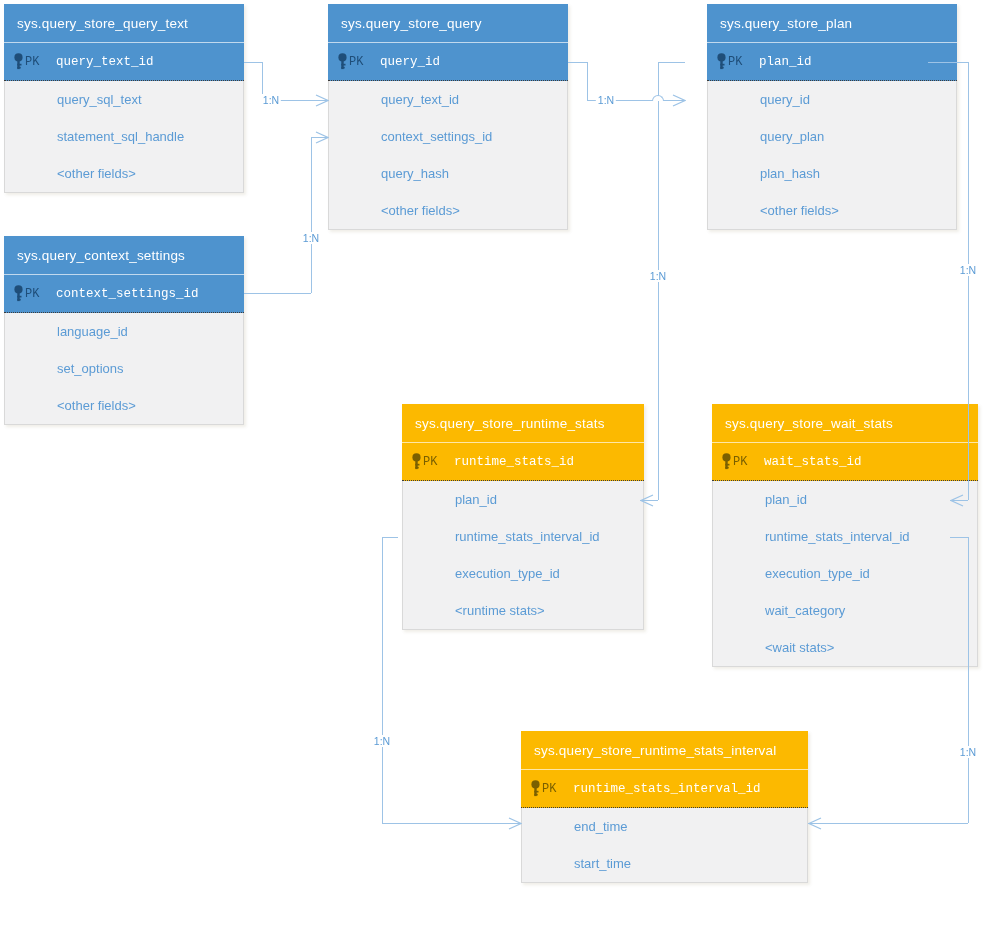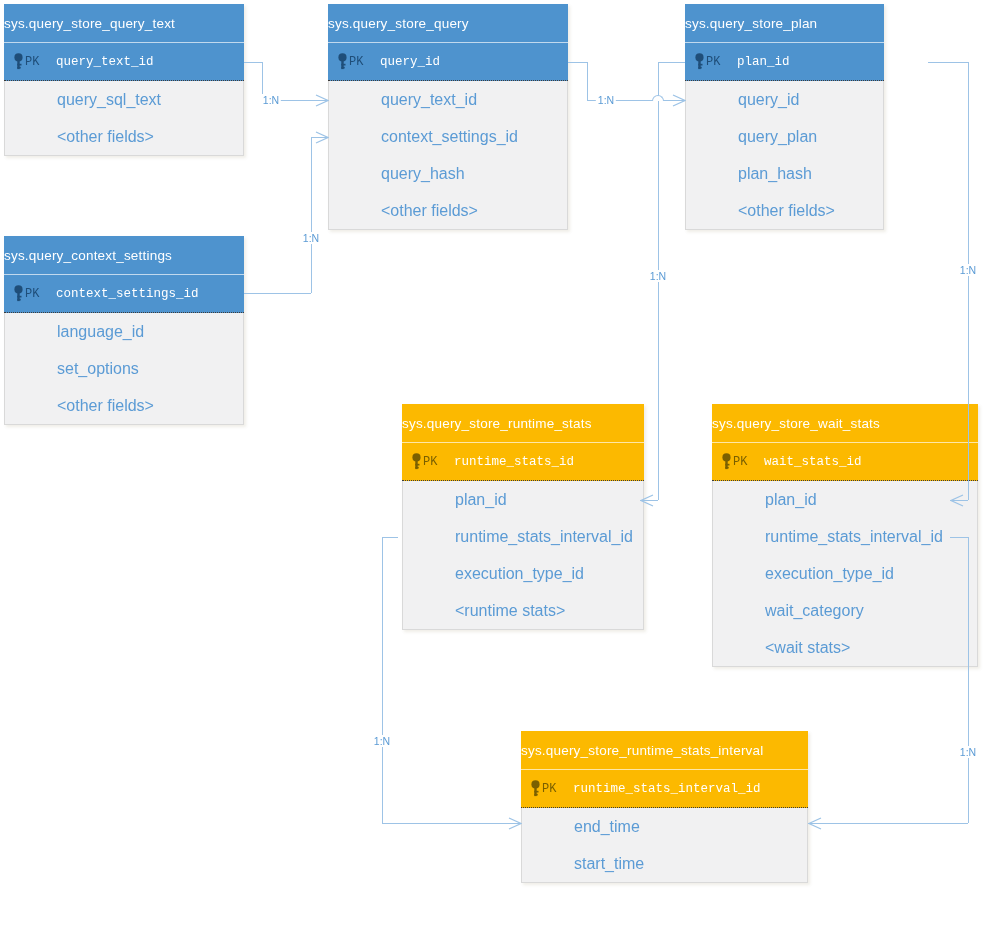--- a/index.html
+++ b/index.html
@@ -3,21 +3,21 @@
 <meta charset="utf-8">
 <style>
   html,body{margin:0;padding:0;background:#fff;}
   #canvas{
     position:relative;width:983px;height:933px;background:var(--canvas-bg,#fff);
     font-family:"Liberation Sans",sans-serif;overflow:hidden;
   }
   
   .tbl{position:absolute;box-shadow:2px 2px 3px rgba(120,110,60,.12);}
   .tbl-header{
-    height:39px;line-height:39px;color:#fff;font-size:13.5px;
+    height:39px;line-height:39px;padding-left:13px;color:#fff;font-size:13.5px;
     letter-spacing:.2px;white-space:nowrap;overflow:hidden;
     border-bottom:1px solid rgba(255,255,255,.65);box-sizing:border-box;
   }
   .tbl-pk{
     height:38px;display:flex;align-items:center;box-sizing:border-box;
     border-bottom:1px dotted #3c3c3c;position:relative;font-family:Liberation Mono, monospace;
   }
   .blue .tbl-header,.blue .tbl-pk{background:var(--blue-header,#4e93ce);}
   .gold .tbl-header,.gold .tbl-pk{background:var(--gold-header,#fcb900);}
   .key-icon{margin-left:9px;display:inline-flex;flex:0 0 auto;}
@@ -25,21 +25,21 @@
   .gold .key-icon svg{fill:var(--pk-icon-gold,#7a6000);}
   .pk-label{font-size:12px;margin-left:1px;}
   .blue .pk-label{color:var(--pk-icon-blue,#1f4e79);}
   .gold .pk-label{color:var(--pk-icon-gold,#7a6000);}
   .pk-field{color:#fff;font-size:12.5px;position:absolute;left:52px;white-space:nowrap;}
   .tbl-body{
     background:var(--body-bg,#f1f1f2);
     border:1px solid #d9d9d9;border-top:none;box-sizing:border-box;
   }
   .tbl-row{
-    height:37px;line-height:37px;padding-left:52px;font-size:16px;
+    height:37px;line-height:37px;padding-left:52px;font-size:13px;
     color:var(--field-text,#5b9bd5);white-space:nowrap;
   }
   
   .cl{position:absolute;background:var(--connector-line,#9dc3e6);z-index:1;}
   .hop{
     position:absolute;width:12px;height:6px;background:#fff;z-index:3;box-sizing:border-box;
     border:1px solid var(--connector-line,#9dc3e6);border-bottom:none;
     border-radius:6px 6px 0 0;
   }
   .arrow{position:absolute;z-index:2;line-height:0;}
@@ -121,20 +121,21 @@
             <rect x="4.3" y="7.5" width="2.4" height="8.6"></rect>
             <rect x="4.3" y="10.8" width="4.2" height="1.7"></rect>
             <rect x="4.3" y="13.8" width="3.4" height="1.7"></rect>
           </svg>
         </span>
       <span class="pk-label">PK</span>
       <span class="pk-field">query_text_id</span>
     </div>
     <div class="tbl-body">
       <div class="tbl-row">query_sql_text</div>
+      <div class="tbl-row">statement_sql_handle</div>
       <div class="tbl-row">&lt;other fields&gt;</div>
     </div>
   </div>
 
   <div class="tbl blue" style="left:328px;top:4px;width:240px">
     <div class="tbl-header">sys.query_store_query</div>
     <div class="tbl-pk">
       <span class="key-icon">
           <svg width="11" height="17" viewBox="0 0 11 17">
             <circle cx="5.5" cy="4.4" r="4.1"></circle>
@@ -147,21 +148,21 @@
       <span class="pk-field">query_id</span>
     </div>
     <div class="tbl-body">
       <div class="tbl-row">query_text_id</div>
       <div class="tbl-row">context_settings_id</div>
       <div class="tbl-row">query_hash</div>
       <div class="tbl-row">&lt;other fields&gt;</div>
     </div>
   </div>
 
-  <div class="tbl blue" style="left:685px;top:4px;width:199px">
+  <div class="tbl blue" style="left:707px;top:4px;width:250px">
     <div class="tbl-header">sys.query_store_plan</div>
     <div class="tbl-pk">
       <span class="key-icon">
           <svg width="11" height="17" viewBox="0 0 11 17">
             <circle cx="5.5" cy="4.4" r="4.1"></circle>
             <rect x="4.3" y="7.5" width="2.4" height="8.6"></rect>
             <rect x="4.3" y="10.8" width="4.2" height="1.7"></rect>
             <rect x="4.3" y="13.8" width="3.4" height="1.7"></rect>
           </svg>
         </span>

